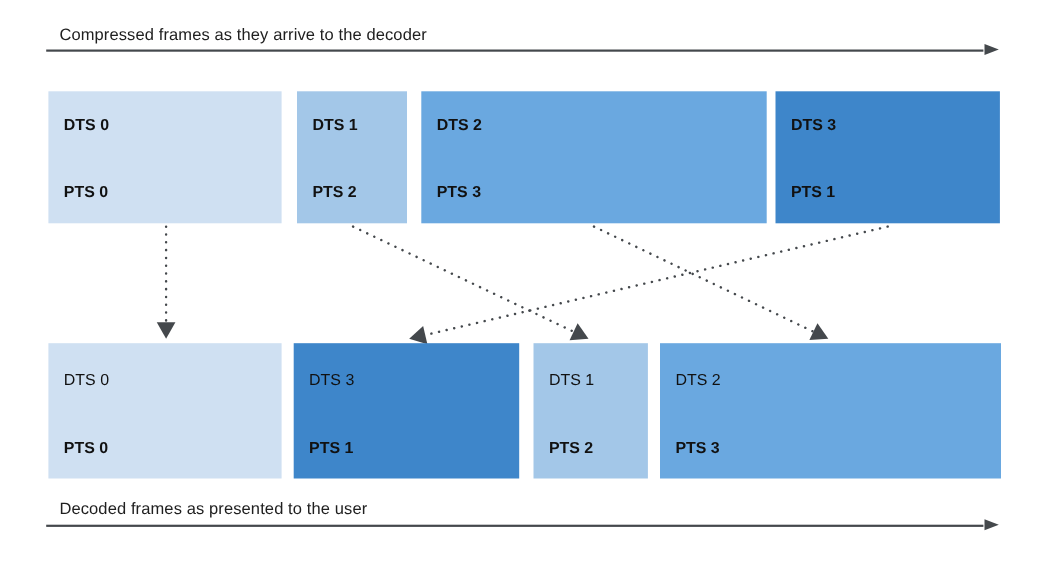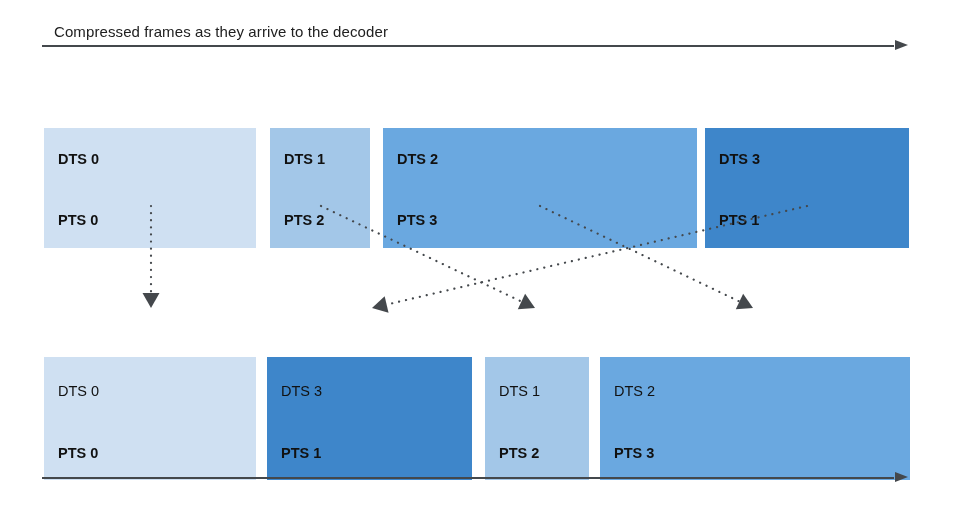--- a/index.html
+++ b/index.html
@@ -56,21 +56,20 @@
     height: 0;
     border-top: 5.5px solid transparent;
     border-bottom: 5.5px solid transparent;
     border-left: 13px solid #44484c;
   }
 
   .frame {
     position: absolute;
     box-sizing: border-box;
     padding: 0;
-    margin-top: 45px;
   }
   .frame .dts,
   .frame .pts {
     position: absolute;
     left: 14px;
     font-size: 14.5px;
     line-height: 16px;
     color: #111111;
     white-space: nowrap;
   }
@@ -152,19 +151,20 @@
       <div class="frame" style="left: 485px; top: 312px; width: 104px; height: 123px; background: rgb(163, 199, 232);">
         <div class="dts reg">DTS 1</div>
         <div class="pts bold">PTS 2</div>
       </div>
       <div class="frame" style="left: 600px; top: 312px; width: 310px; height: 123px; background: rgb(106, 168, 224);">
         <div class="dts reg">DTS 2</div>
         <div class="pts bold">PTS 3</div>
       </div>
     </div>
 
+  <div class="caption" id="caption-bottom">Decoded frames as presented to the user</div>
 
   <div class="axis" id="axis-bottom">
     <div class="line"></div>
     <div class="head"></div>
   </div>
 
 </div>
 
 </body></html>

